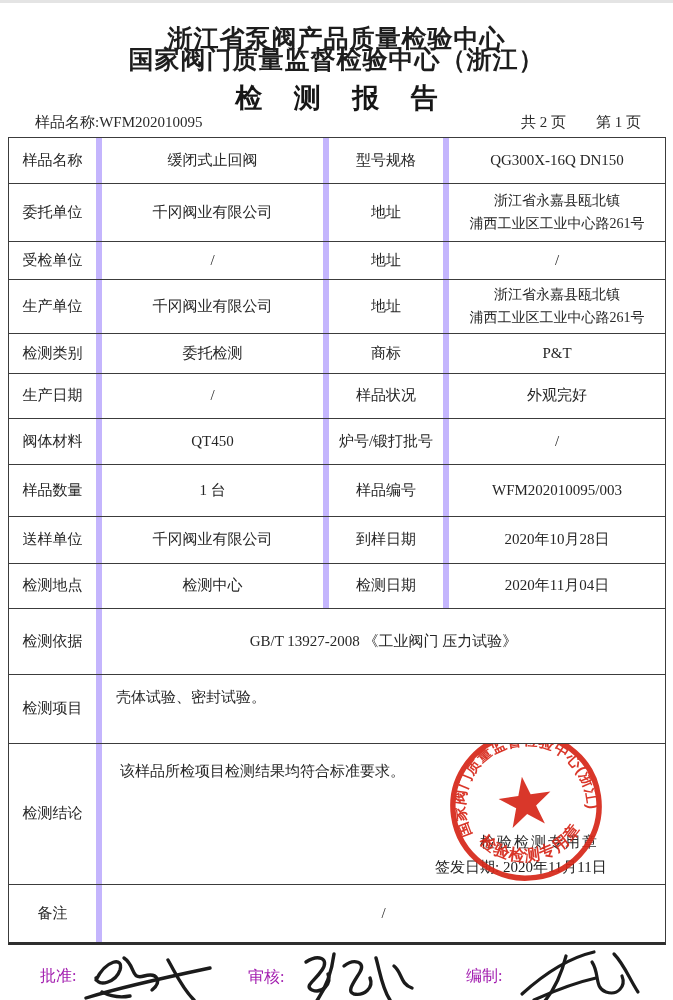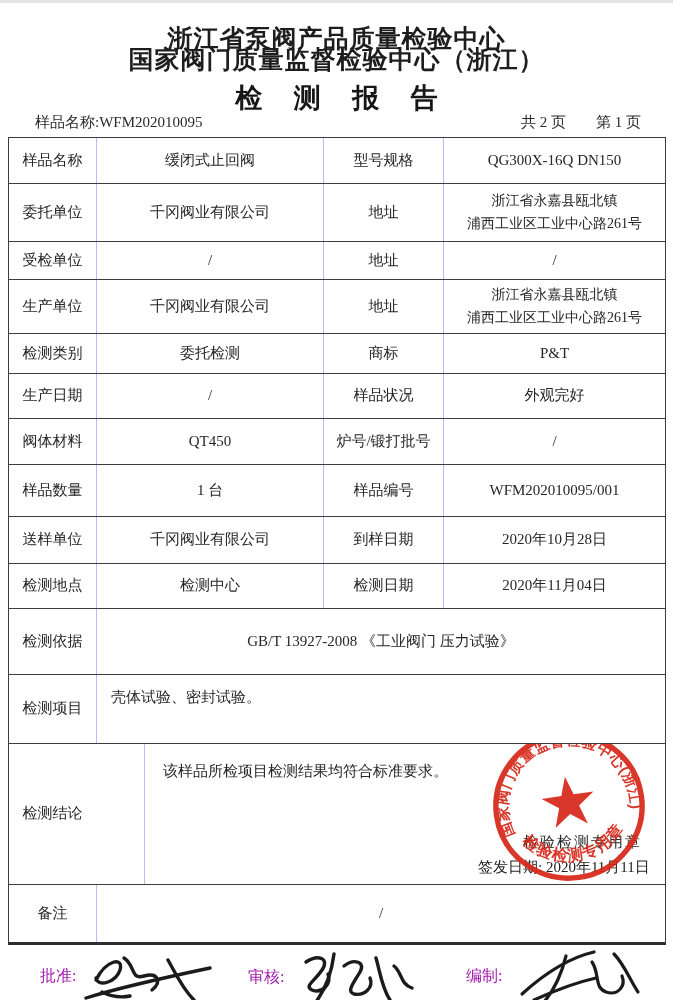--- a/index.html
+++ b/index.html
@@ -31,32 +31,32 @@
 
   .tbl {
     position:absolute; left:8px; top:137px; width:658px;
     border:1px solid #3c3c3c; border-bottom:3px solid #2e2e2e;
     background:#fff;
   }
   .row { display:flex; border-top:1px solid #3c3c3c; width:100%; }
   .row:first-child { border-top:none; }
   .c {
     display:flex; align-items:center; justify-content:center; text-align:center;
-    border-left:1px solid #c4b5fd; font-size:15px; color:#262626;
+    border-left:6px solid #c4b5fd; font-size:15px; color:#262626;
     white-space:pre-line; line-height:1.45; padding:2px 4px; overflow:hidden;
   }
   .c1 { width:87px; border-left:none; flex:none; }
   .c2 { width:227px; flex:none; }
   .c3 { width:120px; flex:none; }
   .c4 { flex:1; }
   .c2s { flex:1; }
   .left-top { align-items:flex-start; justify-content:flex-start; text-align:left; padding:12px 14px; }
   .addr { font-size:14px; line-height:1.6; }
 
-  .conclusion-cell { position:relative; padding:0; display:block;margin-left:48px; }
+  .conclusion-cell { position:relative; padding:0; display:block; }
   .conclusion-text { position:absolute; left:18px; top:17px; font-size:15px; color:#262626; }
   .seal-caption { position:absolute; left:378px; top:88px; font-size:15px; color:#2b2b2b; letter-spacing:2px; z-index:1; }
   .issue-line { position:absolute; left:333px; top:113px; font-size:15px; color:#222; z-index:1; white-space:pre; }
   .stamp-svg { position:absolute; left:345px; top:-17px; width:158px; height:158px; z-index:2; opacity:0.93; }
 
   .footer { position:absolute; left:0; top:938px; width:673px; height:62px; }
   .sig-group { position:absolute; display:flex; align-items:center; }
   .sig-group .sig-label { font-size:16px; color:#a21caf; white-space:pre; }
   .sig-group svg { display:block; }
   .g1 { left:40px; top:10px; }
@@ -128,21 +128,21 @@
       <div class="c c1">阀体材料</div>
       <div class="c c2">QT450</div>
       <div class="c c3">炉号/锻打批号</div>
       <div class="c c4">/</div>
     </div>
 
     <div class="row" style="height:52px">
       <div class="c c1">样品数量</div>
       <div class="c c2">1 台</div>
       <div class="c c3">样品编号</div>
-      <div class="c c4">WFM202010095/001</div>
+      <div class="c c4">WFM202010095/003</div>
     </div>
 
     <div class="row" style="height:47px">
       <div class="c c1">送样单位</div>
       <div class="c c2">千冈阀业有限公司</div>
       <div class="c c3">到样日期</div>
       <div class="c c4">2020年10月28日</div>
     </div>
 
     <div class="row" style="height:45px">

